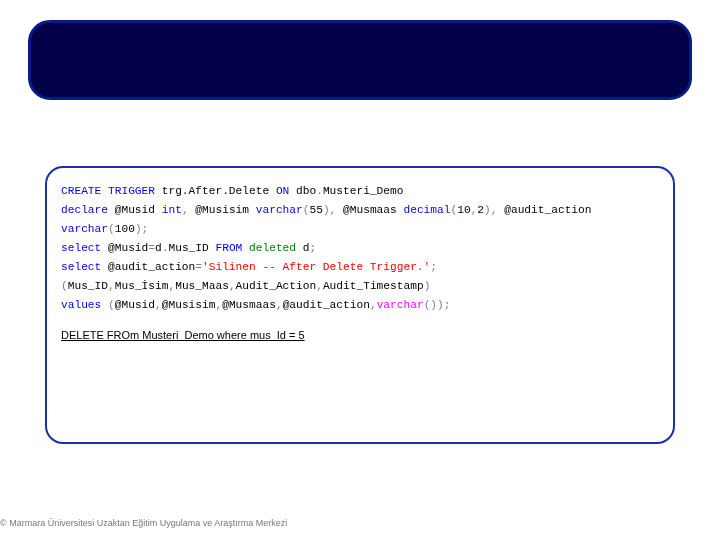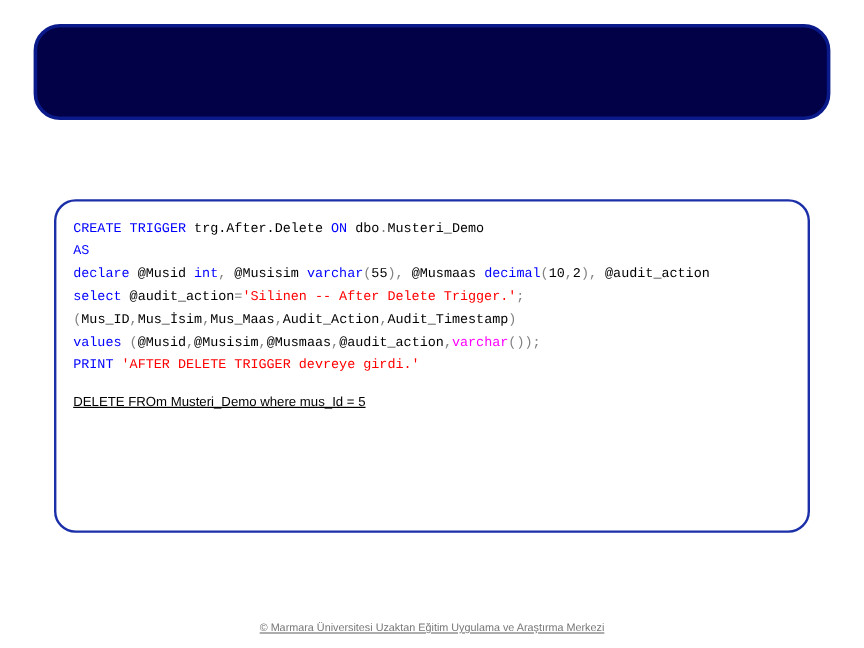--- a/index.html
+++ b/index.html
@@ -50,50 +50,48 @@
     font-size: 11px;
     color: #000;
     margin-top: 14px;
     text-decoration: underline;
   }
   .footer {
     position: absolute;
     bottom: 12px;
     left: 0;
     width: 720px;
-    text-align: center;
     font-size: 9px;
     color: #777;
-    text-decoration: underline;
   }
 </style>
 </head>
 <body>
 
 <div class="header-box"></div>
 
 <div class="code-box">
 
 <div class="code-line"><span class="kw-blue">CREATE</span><span class="kw-blue"> TRIGGER</span><span> trg.After.Delete </span><span class="kw-blue">ON</span><span> dbo</span><span class="kw-gray">.</span><span>Musteri_Demo</span></div>
 
 
-<div class="code-line"><span class="kw-blue">AS</span></div>
 
 <div class="code-line"><span class="kw-blue">declare</span><span> @Musid </span><span class="kw-blue">int</span><span class="kw-gray">,</span><span> @Musisim </span><span class="kw-blue">varchar</span><span class="kw-gray">(</span><span>55</span><span class="kw-gray">),</span><span> @Musmaas </span><span class="kw-blue">decimal</span><span class="kw-gray">(</span><span>10</span><span class="kw-gray">,</span><span>2</span><span class="kw-gray">),</span><span> @audit_action </span></div>
 
+<div class="code-line"><span class="kw-blue">varchar</span><span class="kw-gray">(</span><span>100</span><span class="kw-gray">);</span></div>
 
+<div class="code-line"><span class="kw-blue">select</span><span> @Musid</span><span class="kw-gray">=</span><span>d</span><span class="kw-gray">.</span><span>Mus_ID </span><span class="kw-blue">FROM</span><span class="kw-green"> deleted</span><span> d</span><span class="kw-gray">;</span></div>
 
 
 
 <div class="code-line"><span class="kw-blue">select</span><span> @audit_action</span><span class="kw-gray">=</span><span class="kw-red">'Silinen -- After Delete Trigger.'</span><span class="kw-gray">;</span></div>
 
 
 <div class="code-line"><span class="kw-gray">(</span><span>Mus_ID</span><span class="kw-gray">,</span><span>Mus_İsim</span><span class="kw-gray">,</span><span>Mus_Maas</span><span class="kw-gray">,</span><span>Audit_Action</span><span class="kw-gray">,</span><span>Audit_Timestamp</span><span class="kw-gray">)</span></div>
 
 <div class="code-line"><span class="kw-blue">values</span><span class="kw-gray"> (</span><span>@Musid</span><span class="kw-gray">,</span><span>@Musisim</span><span class="kw-gray">,</span><span>@Musmaas</span><span class="kw-gray">,</span><span>@audit_action</span><span class="kw-gray">,</span><span class="kw-magenta">varchar</span><span class="kw-gray">());</span></div>
 
-<div class="code-line"><span class="kw-blue">PRINT</span><span class="kw-red"> 'AFTER DELETE TRIGGER devreye girdi.'</span></div>
 
 <div class="plain-line">DELETE FROm Musteri_Demo where mus_Id = 5</div>
 
 </div>
 
 <div class="footer">© Marmara Üniversitesi Uzaktan Eğitim Uygulama ve Araştırma Merkezi</div>
 
 </body></html>

